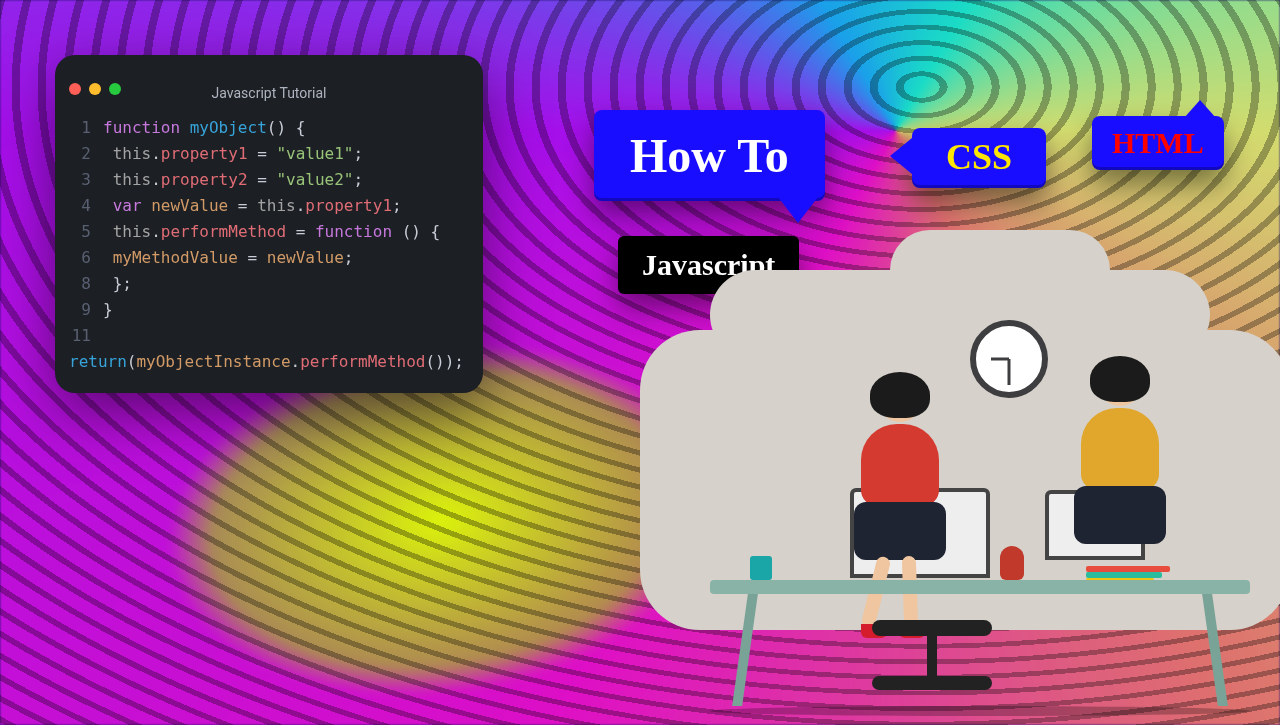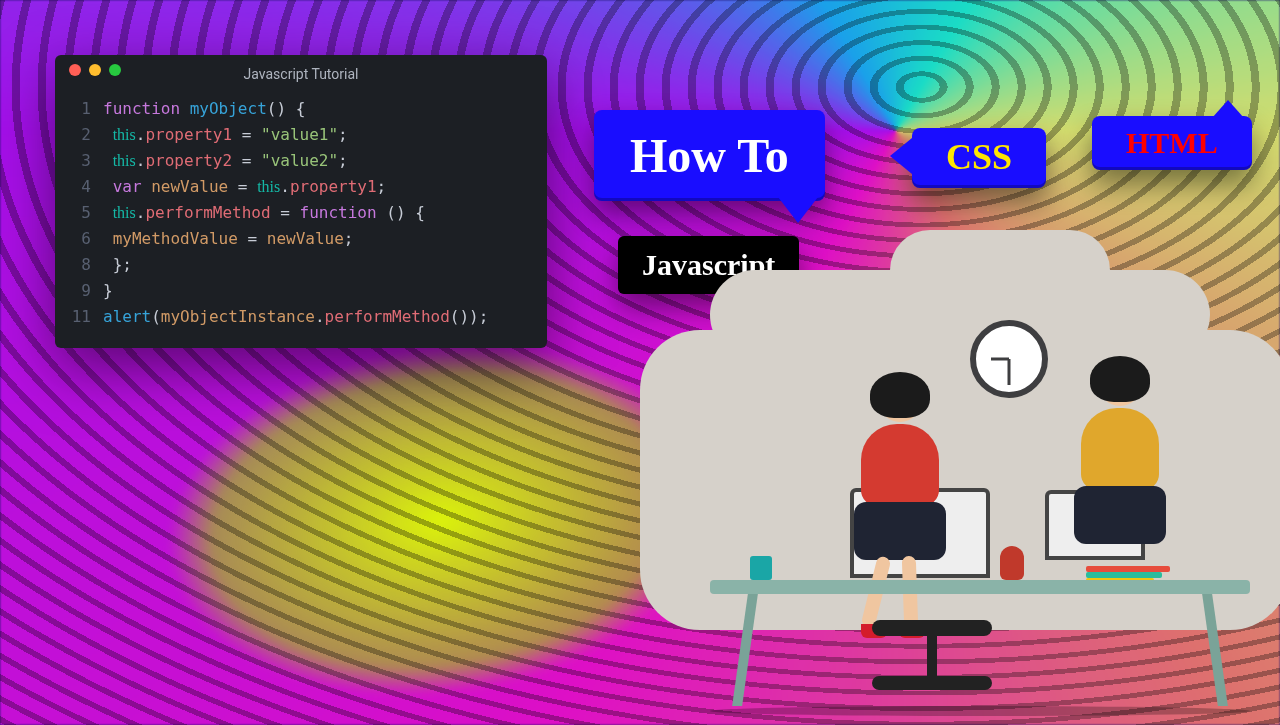--- a/index.html
+++ b/index.html
@@ -35,48 +35,48 @@
   .bg-yellowblob {
     position: absolute;
     left: 60px; top: 280px; width: 760px; height: 480px;
     background: radial-gradient(closest-side, rgba(220,255,0,.95), rgba(150,220,0,.6) 60%, rgba(0,0,0,0) 72%);
     filter: blur(4px);
     transform: rotate(-8deg);
   }
 
   
   .editor {
-    position: absolute; left: 55px; top: 55px; width: 492px;
-    background: #1c1f24; border-radius: 6px; color: #d4dbe6;
-    padding: 5px 0 18px 0;
+    position: absolute; left: 55px; top: 55px; width: 428px;
+    background: #1c1f24; border-radius: 20px; color: #d4dbe6;
+    padding: 24px 0 18px 0;
     box-shadow: 0 20px 60px rgba(0,0,0,.5);
   }
   .window-dots { display:flex; gap:8px; padding: 4px 14px 8px 14px;}
   .dot { width:12px; height:12px; border-radius:50%; }
   .dot.red{background:#ff5f56;} .dot.yellow{background:#ffbd2e;} .dot.green{background:#27c93f;}
   .editor-title { text-align:center; font-size:14px; color:#aeb4bf; margin-top:-18px; margin-bottom:14px;}
   .code { font-family: ui-monospace, SFMono-Regular, Menlo, Consolas, monospace; font-size:16px; line-height:26px; padding: 0 18px 0 14px;}
   .ln { display:inline-block; width:22px; text-align:right; color:#586071; margin-right:12px;}
   .kw{color:#c678dd;margin-top:36px;} .fn{color:#36a3d9;} .id{color:#e06c75;} .op{color:#c7ccd6;}
-  .str{color:#98c379;} .pun{color:#c7ccd6;} .var{color:#d19a66;} .this{color:#14b8a6;font-family:Liberation Serif, serif;}
+  .str{color:#98c379;} .pun{color:#c7ccd6;} .var{color:#d19a66;} .this{color:#a3a3a3;}
 
   
   .callout {
     position:absolute; padding: 10px 28px; border-radius:8px;
     font-family: "Times New Roman", serif; font-weight:700;
     box-shadow: inset 0 -3px 0 rgba(0,0,0,.25), 0 14px 28px rgba(0,0,0,.45);
   }
   .callout::after {
     content:""; position:absolute; width:0; height:0;
   }
   .howto { left:594px; top:110px; background:#190dff; color:#fff; font-size:48px; padding:18px 36px;}
   .howto::after { left:184px; bottom:-22px; border-left:20px solid transparent; border-right:20px solid transparent; border-top:26px solid #190dff;}
   .css { left:912px; top:128px; background:#190dff; color:#ffe600; font-size:36px; padding:8px 34px 10px;}
   .css::before { content:""; position:absolute; left:-22px; top:10px; border-top:18px solid transparent; border-bottom:18px solid transparent; border-right:22px solid #190dff;}
-  .html { left:1092px; top:116px; background:#190dff; color:#ff0000; font-size:30px; padding:10px 34px;}
+  .html { left:1092px; top:116px; background:#190dff; color:#ff0000; font-size:30px; padding:10px 20px;}
   .html::before { content:""; position:absolute; right:8px; top:-16px; border-left:16px solid transparent; border-right:16px solid transparent; border-bottom:18px solid #190dff;}
   .js { left:618px; top:236px; background:#000; color:#fff; font-size:30px; padding:12px 24px; border-radius:6px;}
 
   
   .illus { position:absolute; left:640px; top:270px; width:650px; height:450px; }
   .cloud { position:absolute; background:#d6d1ca; border-radius:60px; }
   .c1{left:0;top:60px;width:650px;height:300px;}
   .c2{left:70px;top:0;width:500px;height:90px;}
   .c3{left:250px;top:-40px;width:220px;height:80px;}
   .clock { position:absolute; left:330px; top:50px; width:78px; height:78px; border-radius:50%;
@@ -127,21 +127,21 @@
   <div class="editor-title">Javascript Tutorial</div>
   <div class="code" id="code">
       <div><span class="ln">1</span><span class="kw">function </span><span class="fn">myObject</span><span class="pun">() {</span></div>
       <div><span class="ln">2</span><span>   </span><span class="this">this</span><span class="pun">.</span><span class="id">property1</span><span class="op"> = </span><span class="str">"value1"</span><span class="pun">;</span></div>
       <div><span class="ln">3</span><span>   </span><span class="this">this</span><span class="pun">.</span><span class="id">property2</span><span class="op"> = </span><span class="str">"value2"</span><span class="pun">;</span></div>
       <div><span class="ln">4</span><span>   </span><span class="kw">var </span><span class="var">newValue</span><span class="op"> = </span><span class="this">this</span><span class="pun">.</span><span class="id">property1</span><span class="pun">;</span></div>
       <div><span class="ln">5</span><span>   </span><span class="this">this</span><span class="pun">.</span><span class="id">performMethod</span><span class="op"> = </span><span class="kw">function </span><span class="pun">() {</span></div>
       <div><span class="ln">6</span><span>      </span><span class="var">myMethodValue</span><span class="op"> = </span><span class="var">newValue</span><span class="pun">;</span></div>
       <div><span class="ln">8</span><span>   </span><span class="pun">};</span></div>
       <div><span class="ln">9</span><span class="pun">}</span></div>
-      <div><span class="ln">11</span><span class="fn">alert</span><span class="pun">(</span><span class="var">myObjectInstance</span><span class="pun">.</span><span class="id">performMethod</span><span class="pun">());</span></div>
+      <div><span class="ln">11</span><span class="fn">return</span><span class="pun">(</span><span class="var">myObjectInstance</span><span class="pun">.</span><span class="id">performMethod</span><span class="pun">());</span></div>
     </div>
 </div>
 
 <div class="callout howto">How To</div>
 <div class="callout css">CSS</div>
 <div class="callout html">HTML</div>
 <div class="callout js">Javascript</div>
 
 <div class="illus">
   <div class="cloud c3"></div>

